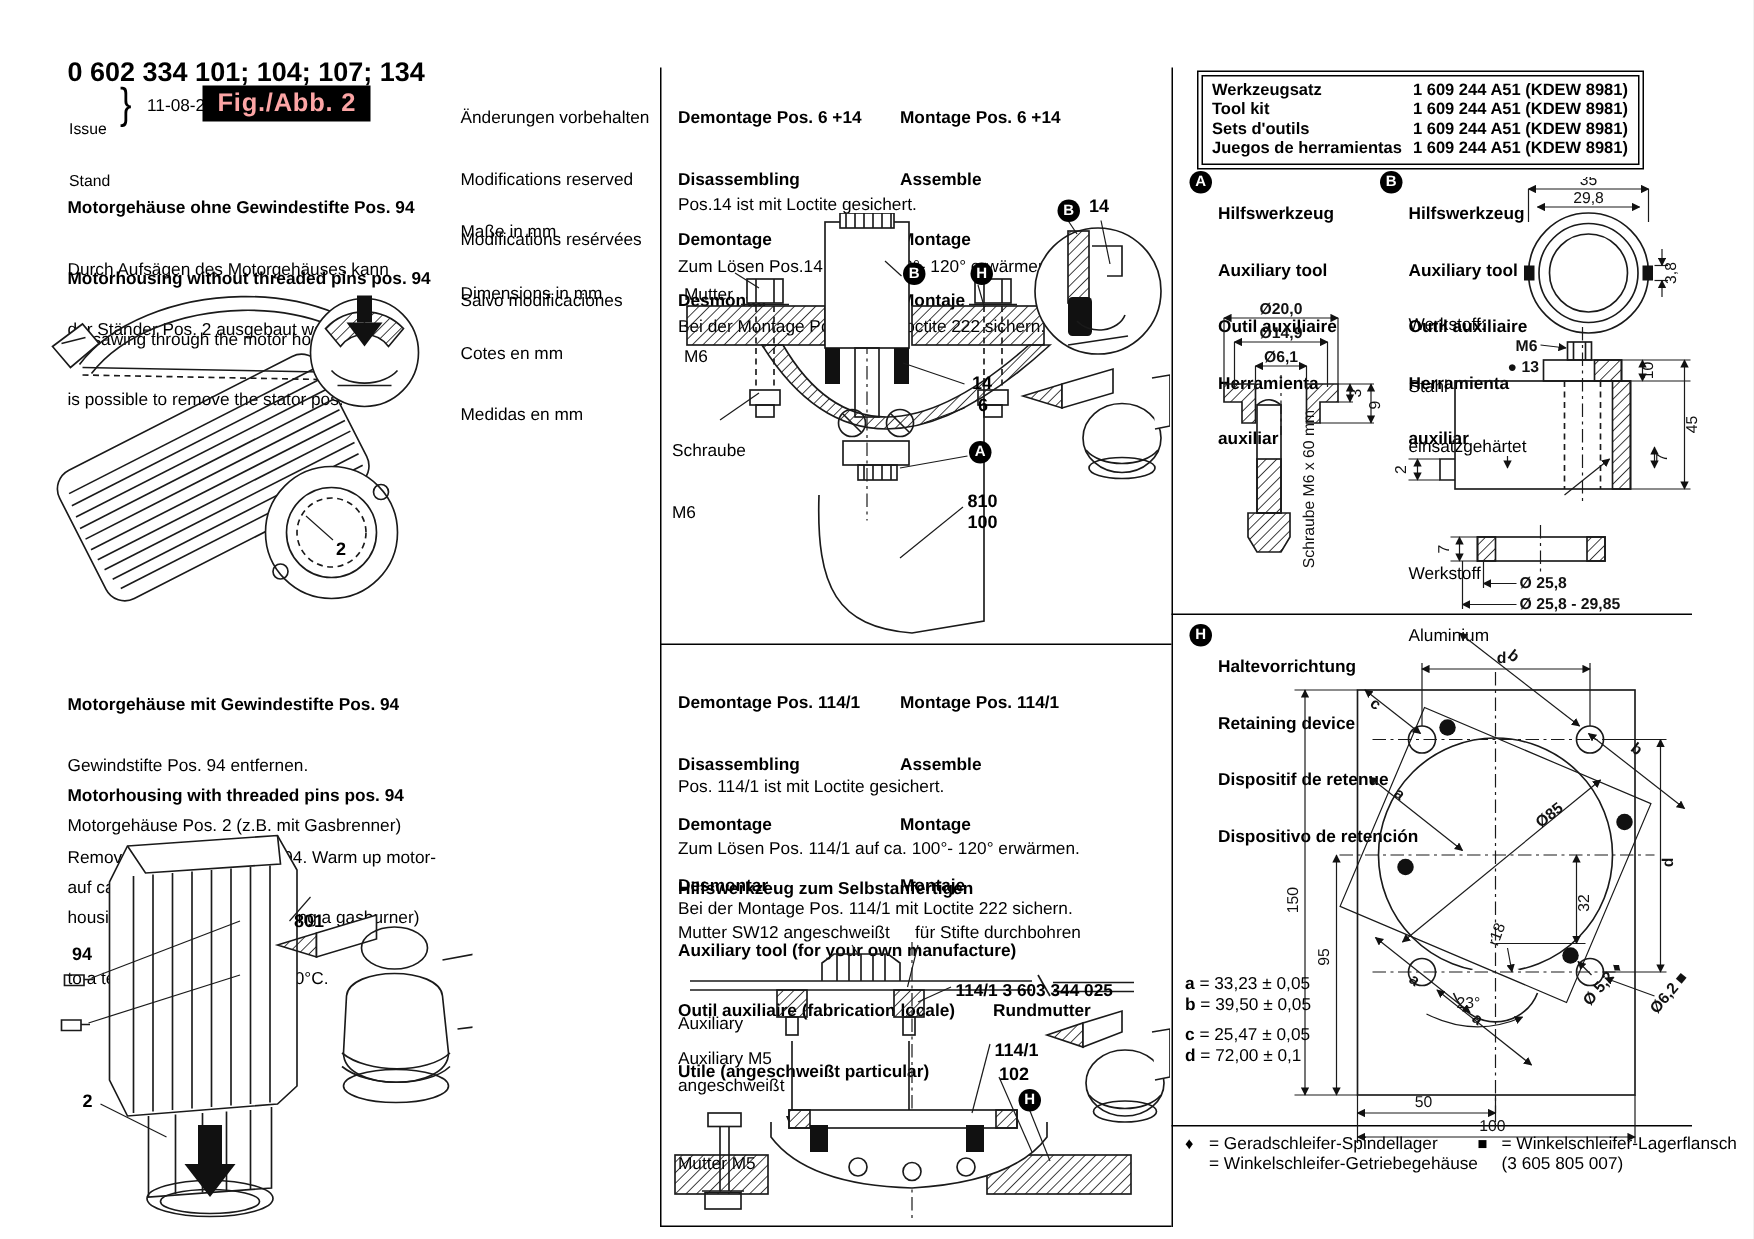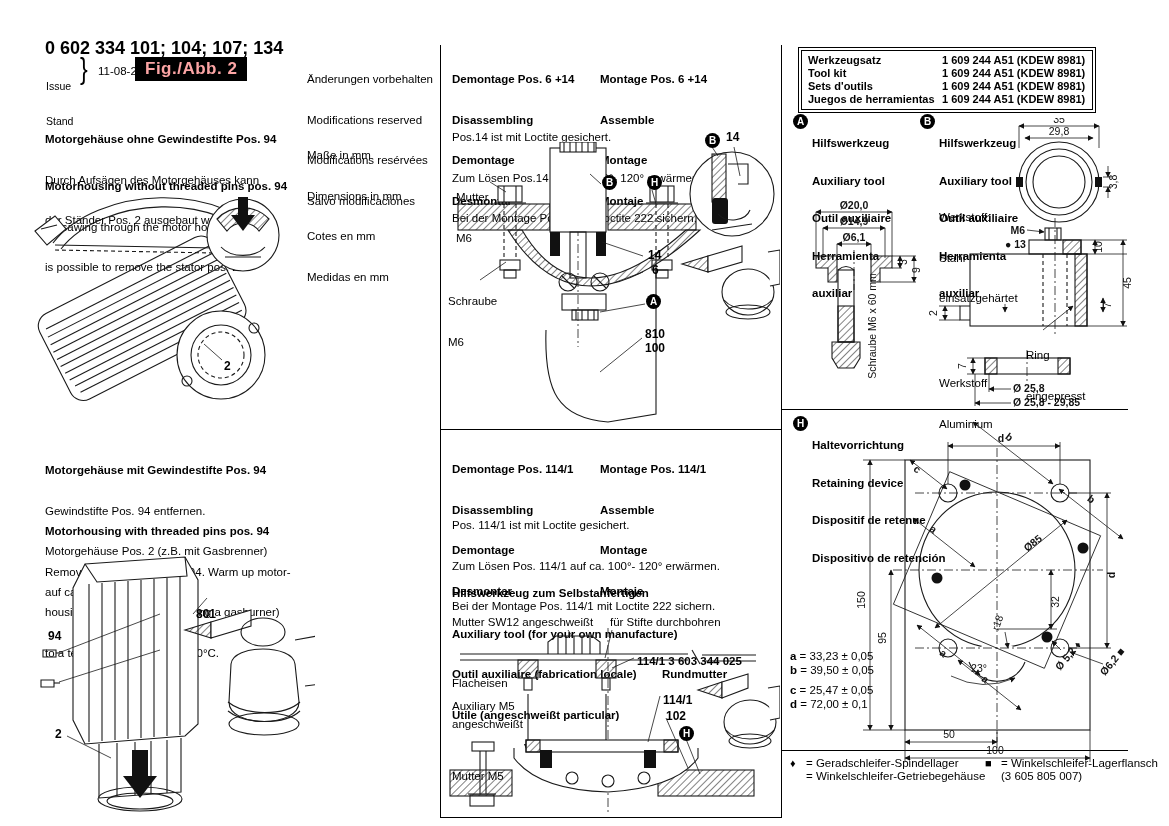--- a/index.html
+++ b/index.html
@@ -382,21 +382,21 @@
     <g>
       <polygon points="250,62 274,54 274,70" style="fill:url(#h4)"></polygon>
       <path d="M274,54 L300,46 L300,60 L274,70 z" style="fill:#fff"></path>
       <ellipse cx="302" cy="94" rx="26" ry="22" style="fill:#fff"></ellipse>
       <path d="M278,102 C288,114 316,114 326,102"></path>
       <ellipse cx="302" cy="113" rx="21" ry="7"></ellipse>
       <path d="M320,60 L332,58 L332,90 L322,92" style="fill:#fff"></path>
     </g>
   </svg>
   <div class="t stack" style="left:452px;top:650px">
-    <span>Flacheisen</span>
+    <span>Auxiliary</span>
     <span>angeschweißt</span>
   </div>
   <span class="t b" style="left:637px;top:655px">114/1 3 603 344 025</span>
   <span class="t b" style="left:662px;top:668px">Rundmutter</span>
   <span class="t" style="left:452px;top:700px">Auxiliary M5</span>
   <span class="t b fs12" style="left:663px;top:694px">114/1</span>
   <span class="t b fs12" style="left:666px;top:710px">102</span>
   <div class="cbadge" style="left:679px;top:726px">H</div>
   <span class="t" style="left:452px;top:770px">Mutter M5</span>
 
@@ -556,24 +556,20 @@
     <text transform="rotate(-90 41 148)" x="41" y="148" text-anchor="middle">7</text>
     <line x1="60" y1="140" x2="42" y2="140" class="thin"></line>
       <line x1="60" y1="156" x2="42" y2="156" class="thin"></line>
     <text x="88" y="174" class="b">Ø 25,8</text>
     <line x1="86" y1="171" x2="64" y2="171" class="thin" marker-end="url(#m8)"></line>
     <line x1="64" y1="156" x2="64" y2="174" class="thin"></line>
     <text x="88" y="188" class="b">Ø 25,8 - 29,85</text>
     <line x1="86" y1="185" x2="50" y2="185" class="thin" marker-end="url(#m8)"></line>
     <line x1="50" y1="156" x2="50" y2="188" class="thin"></line>
   </svg>
-  <div class="t stack" style="left:1026px;top:322px">
-    <span>Ring</span>
-    <span>eingepresst</span>
-  </div>
   <div class="t stack" style="left:939px;top:350px">
     <span>Werkstoff</span>
     <span>Aluminium</span>
   </div>
 
   <div class="cbadge" style="left:793px;top:416px">H</div>
   <div class="t stack b lh12" style="left:812px;top:414px">
     <span>Haltevorrichtung</span>
     <span>Retaining device</span>
     <span>Dispositif de retenue</span>

